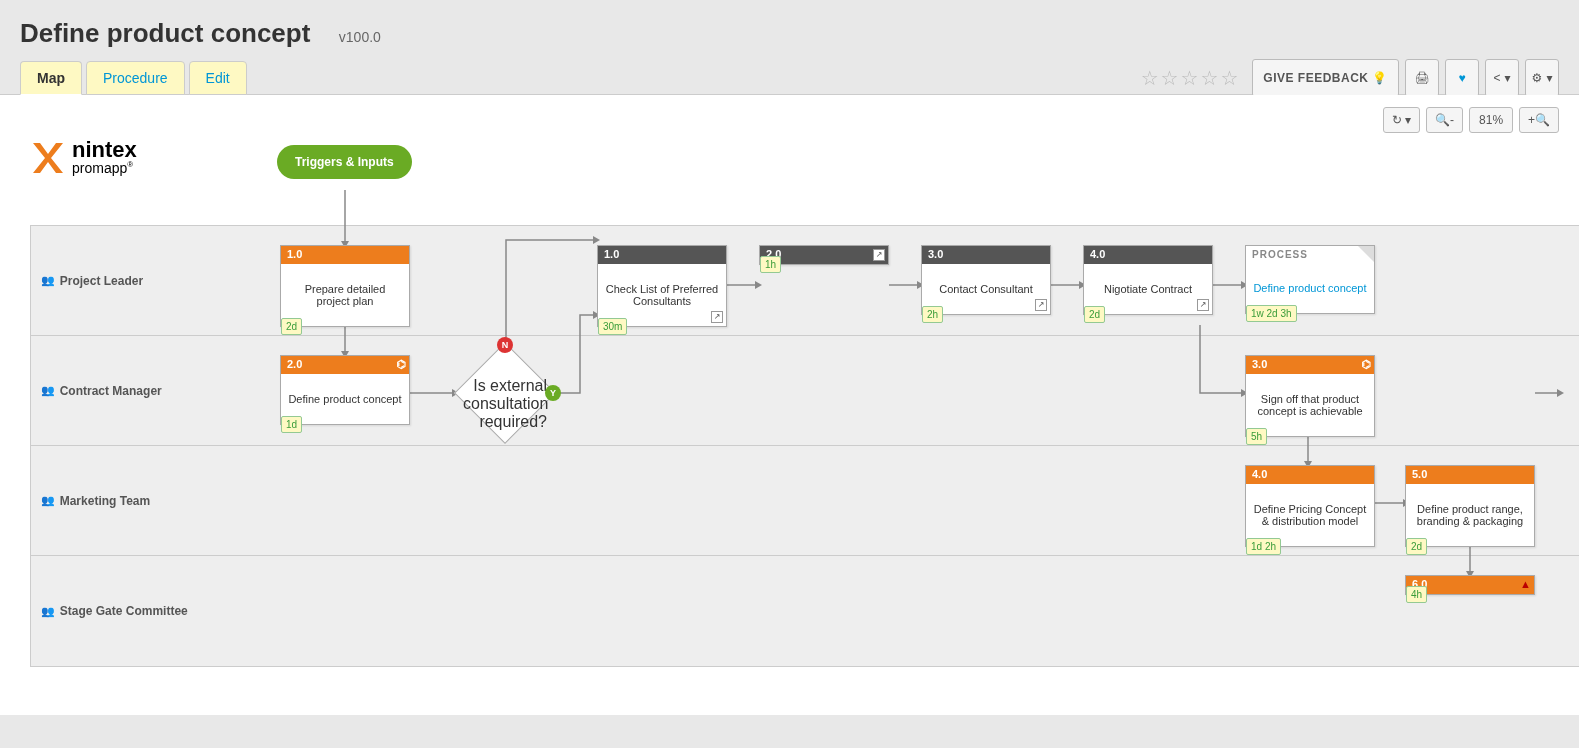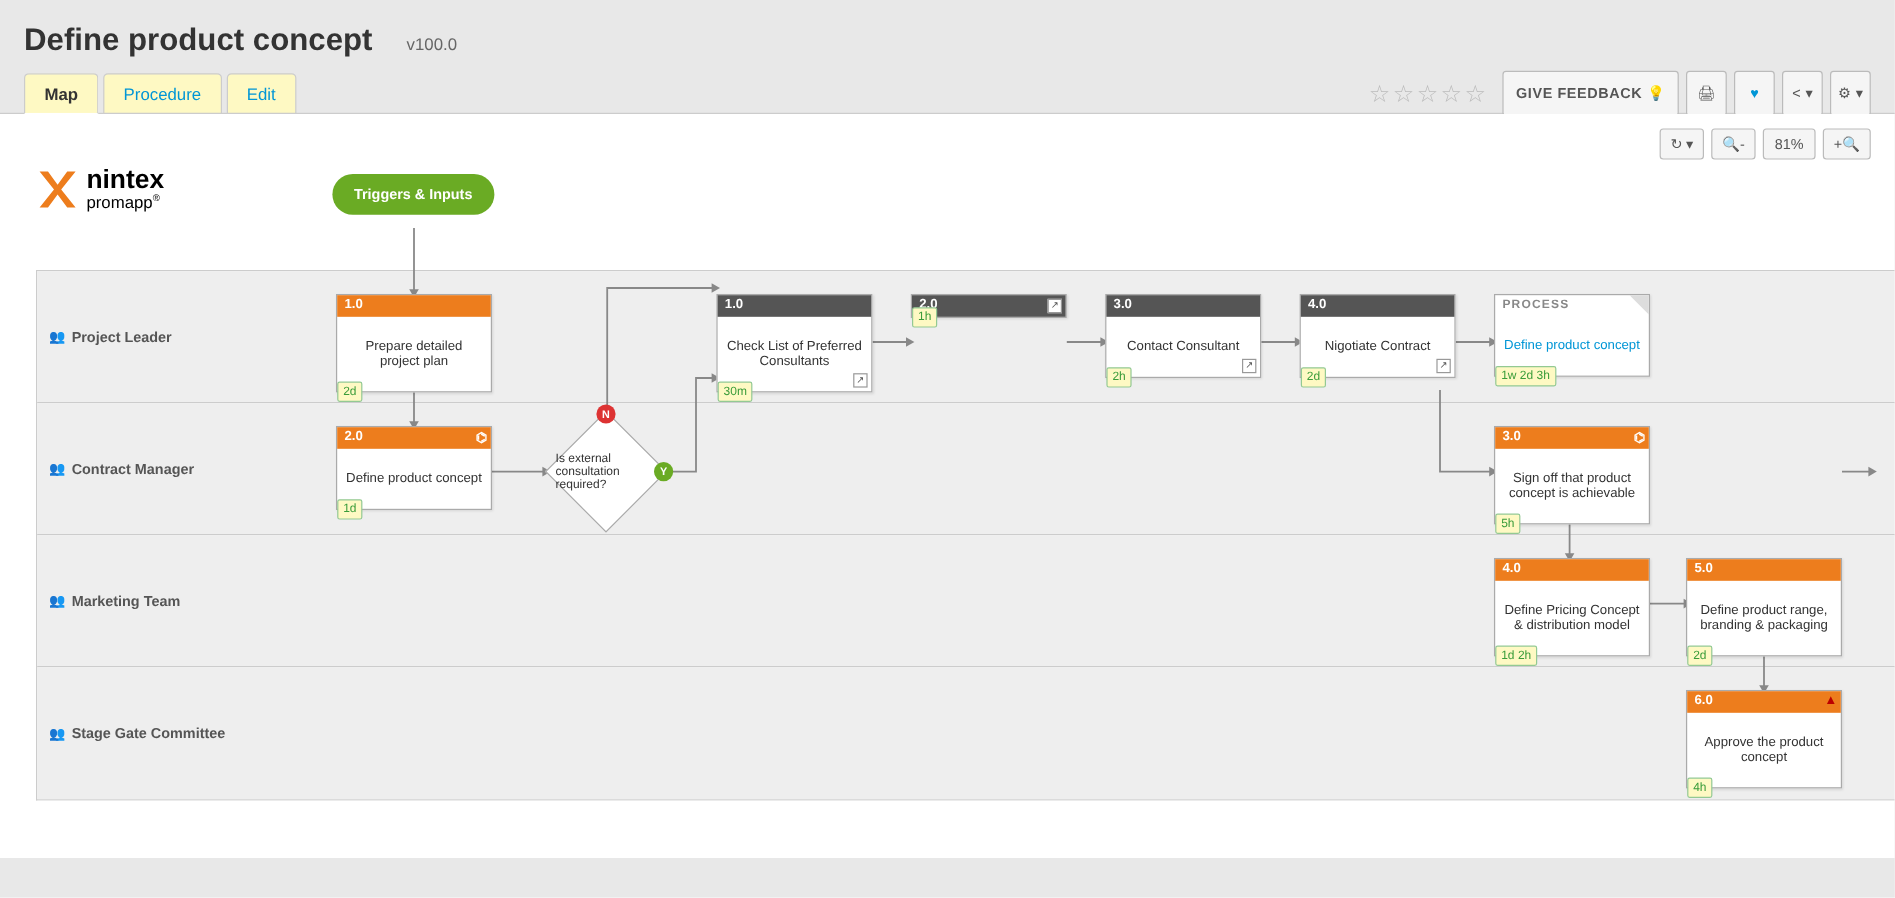--- a/index.html
+++ b/index.html
@@ -35,21 +35,21 @@
 .node-header{height:18px;font-size:11px;color:#fff;padding:2px 6px;font-weight:bold;position:relative}
 .node-header.orange{background:#ed7d1d}
 .node-header.dark{background:#555}
 .node-body{padding:19px 6px;font-size:11px;text-align:center;color:#333;min-height:50px;display:flex;align-items:center;justify-content:center}
 .node-footer{font-size:10px;color:#3a9c3a;padding:2px 4px;border:1px solid #93c993;background:#fef9c3;position:absolute;bottom:-9px;left:0px;border-radius:2px}
 .node-corner{position:absolute;right:3px;bottom:3px;width:12px;height:12px;border:1px solid #999;font-size:8px;text-align:center;line-height:10px;color:#555;background:#fff}
 .node-corner-fold{position:absolute;right:0;top:0;width:0;height:0;border-left:16px solid transparent;border-top:16px solid #ddd}
 .node-hdr-icon{position:absolute;right:3px;top:2px;font-size:11px}
 .decision{position:absolute;width:100px;height:100px;z-index:5}
 .decision .diamond{width:72px;height:72px;background:#fff;border:1px solid #aaa;transform:rotate(45deg);position:absolute;left:14px;top:14px}
-.decision .dtext{position:absolute;width:100px;top:34px;text-align:left;font-size:10px;color:#333;padding:0 8px}
+.decision .dtext{position:absolute;width:100px;top:34px;text-align:right;font-size:16px;color:#333;padding:0 8px}
 .decision .dbadge{position:absolute;width:16px;height:16px;border-radius:50%;font-size:9px;color:#fff;text-align:center;line-height:16px;font-weight:bold}
 .conn{position:absolute;z-index:2}
 .arrowhead{position:absolute;width:0;height:0;z-index:3}
 .arrow-right{border-top:4px solid transparent;border-bottom:4px solid transparent;border-left:7px solid #888}
 .arrow-down{border-left:4px solid transparent;border-right:4px solid transparent;border-top:7px solid #888}
 .proc-label{font-size:10px;color:#888;letter-spacing:1px;font-weight:bold;padding:3px 6px}
 .link-text{color:#0096d6}
 </style>
 </head>
 <body>
@@ -235,17 +235,16 @@
   </div>
 
   <div class="node" style="left:1405px;top:370px">
     <div class="node-header orange"><span>5.0</span></div>
     <div class="node-body">Define product range, branding &amp; packaging</div>
     <div class="node-footer">2d</div>
   </div>
 
   <div class="node" style="left:1405px;top:480px">
     <div class="node-header orange"><span>6.0</span><span class="node-hdr-icon" style="color:#b00">▲</span></div>
-    <div class="node-body">Approve the product concept</div>
     <div class="node-footer">4h</div>
   </div>
 
 </div>
 
 </body></html>

